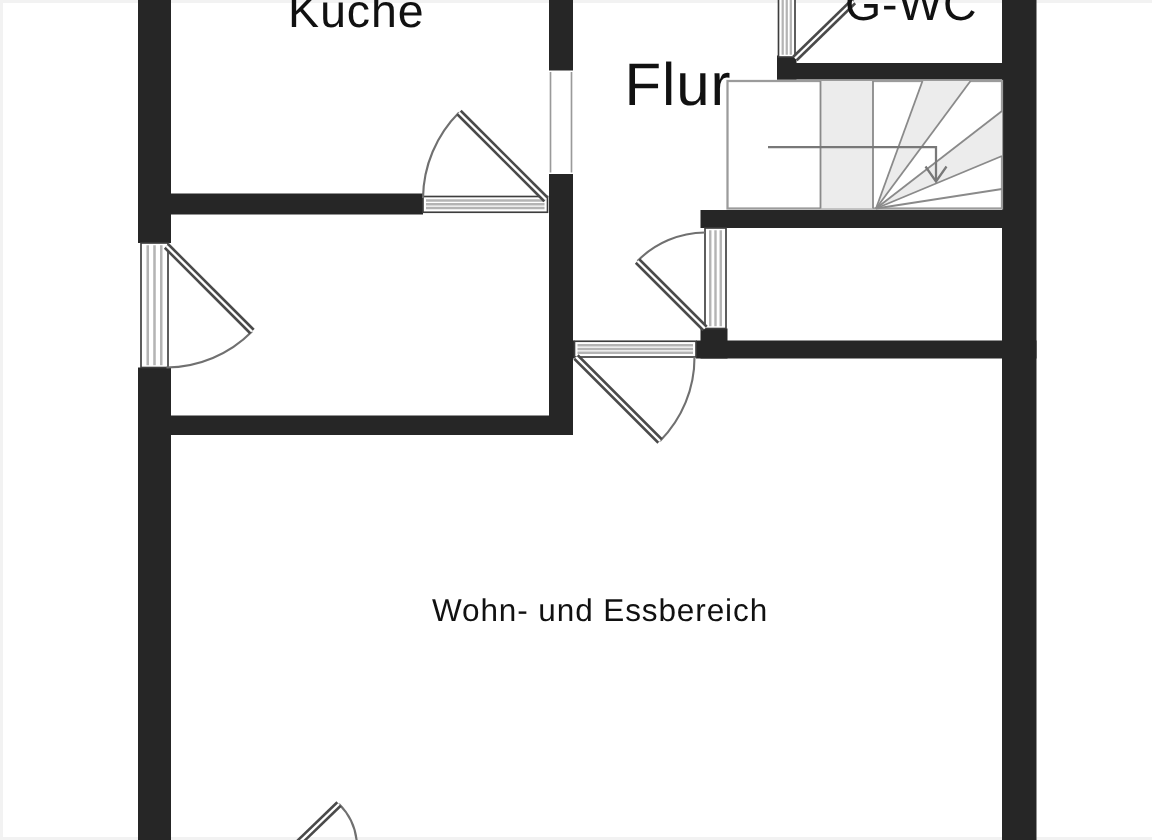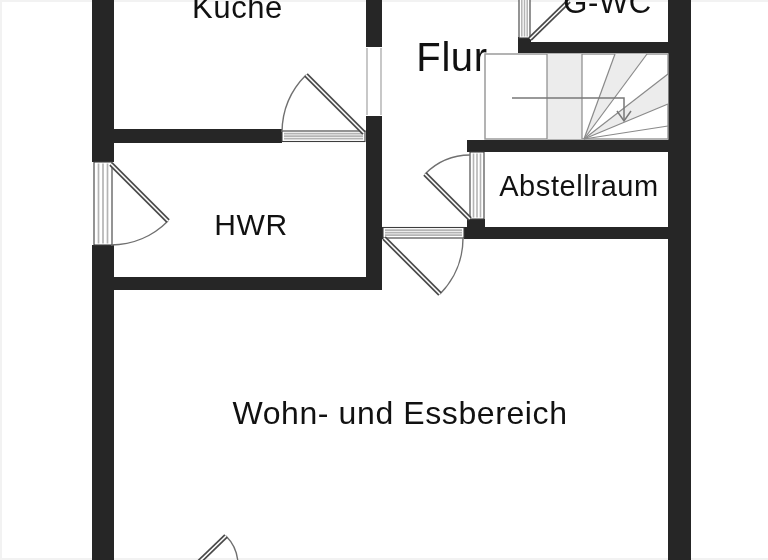--- a/index.html
+++ b/index.html
@@ -13,21 +13,21 @@
   .plan-svg{position:absolute;left:0;top:0;width:768px;height:560px;}
   .room-label{
     position:absolute;color:#111111;text-align:center;line-height:1.12;
     letter-spacing:.6px;white-space:nowrap;font-weight:400;
   }
   .lbl-kueche{left:160px;top:-9px;width:155px;font-size:31px;}
   .lbl-gwc{left:540px;top:-14px;width:135px;font-size:31px;}
   .lbl-flur{left:408px;top:35px;width:88px;font-size:40px;}
   .lbl-hwr{left:195px;top:208px;width:112px;font-size:30px;}
   .lbl-abstellraum{left:488px;top:170px;width:182px;font-size:29px;}
-  .lbl-wohn{left:225px;top:396px;width:350px;font-size:32px;}
+  .lbl-wohn{left:225px;top:396px;width:350px;font-size:21px;}
 </style>
 </head>
 <body>
 
 <div class="canvas">
 
   <div class="wall" style="left:92px;top:0;width:22px;height:162px"></div>
   <div class="wall" style="left:92px;top:245px;width:22px;height:315px"></div>
   <div class="wall" style="left:668px;top:0;width:23px;height:560px"></div>
   <div class="wall" style="left:366px;top:0;width:16px;height:47px"></div>
@@ -139,17 +139,15 @@
         <path d="M226,536 A41,41 0 0 1 238,564" fill="none" stroke="#707070" stroke-width="1.4"></path>
         <line x1="197" y1="564" x2="226" y2="536" stroke="#4a4a4a" stroke-width="5"></line>
         <line x1="197" y1="564" x2="226" y2="536" stroke="#ffffff" stroke-width="1.6"></line>
       </g>
     </g>
   </svg>
 
   <div class="room-label lbl-kueche">Küche</div>
   <div class="room-label lbl-flur">Flur</div>
   <div class="room-label lbl-gwc">G-WC</div>
-  <div class="room-label lbl-hwr">HWR</div>
-  <div class="room-label lbl-abstellraum">Abstellraum</div>
   <div class="room-label lbl-wohn">Wohn- und Essbereich</div>
 
 </div>
 
 </body></html>

